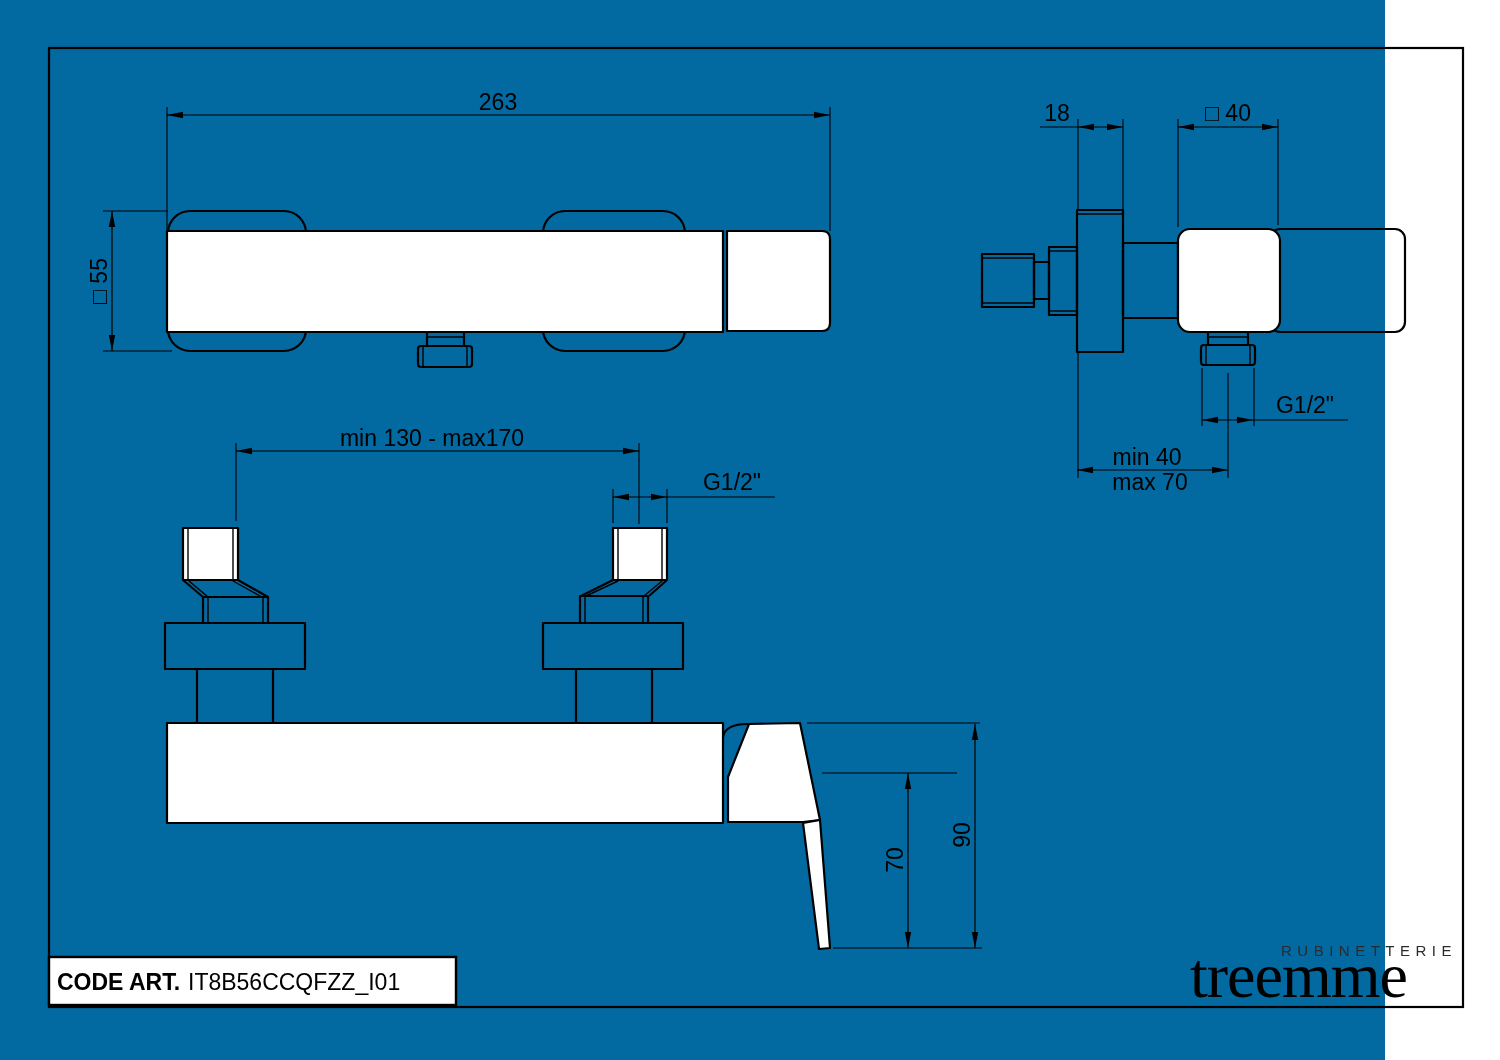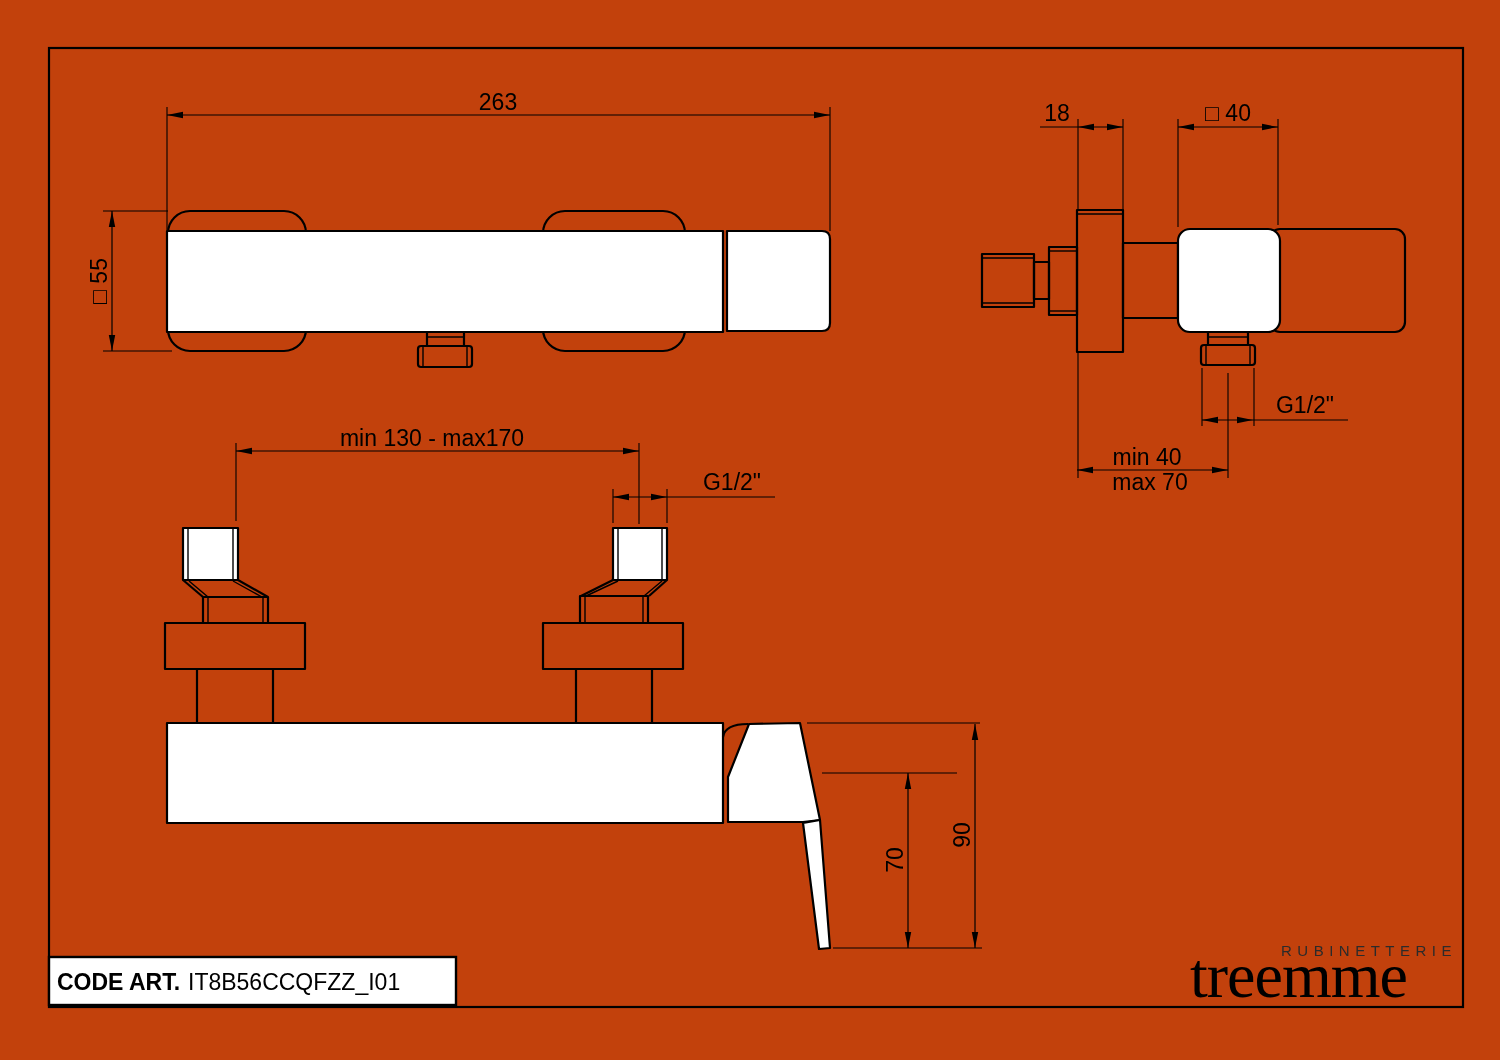--- a/index.html
+++ b/index.html
@@ -1,16 +1,16 @@
 <!DOCTYPE html>
 <html><head>
 <meta charset="utf-8">
 <style>
   html,body{margin:0;padding:0;background:#fff;}
-  .stage{position:relative;width:1500px;height:1060px;background:#c2410c;font-family:"Liberation Sans","DejaVu Sans",sans-serif;}
+  .stage{position:relative;width:1385px;height:1060px;background:#0369a1;font-family:"Liberation Sans","DejaVu Sans",sans-serif;}
   svg{display:block;}
   .outline{fill:none;stroke:#000;stroke-width:2.2;stroke-linejoin:round;}
   .outlinew{fill:#fff;stroke:#000;stroke-width:2.2;stroke-linejoin:round;}
   .inner{fill:none;stroke:#000;stroke-width:1.4;}
   .dim{fill:none;stroke:#000;stroke-width:1.2;}
   .ext{fill:none;stroke:#000;stroke-width:1.1;}
   .ah{fill:#000;stroke:none;}
   .dimtxt{font-size:23px;fill:#000;font-family:"Liberation Sans","DejaVu Sans",sans-serif;}
   .codetxt{font-size:23px;fill:#000;font-family:"Liberation Sans","DejaVu Sans",sans-serif;}
   .codetxt.bold{font-weight:bold;}

